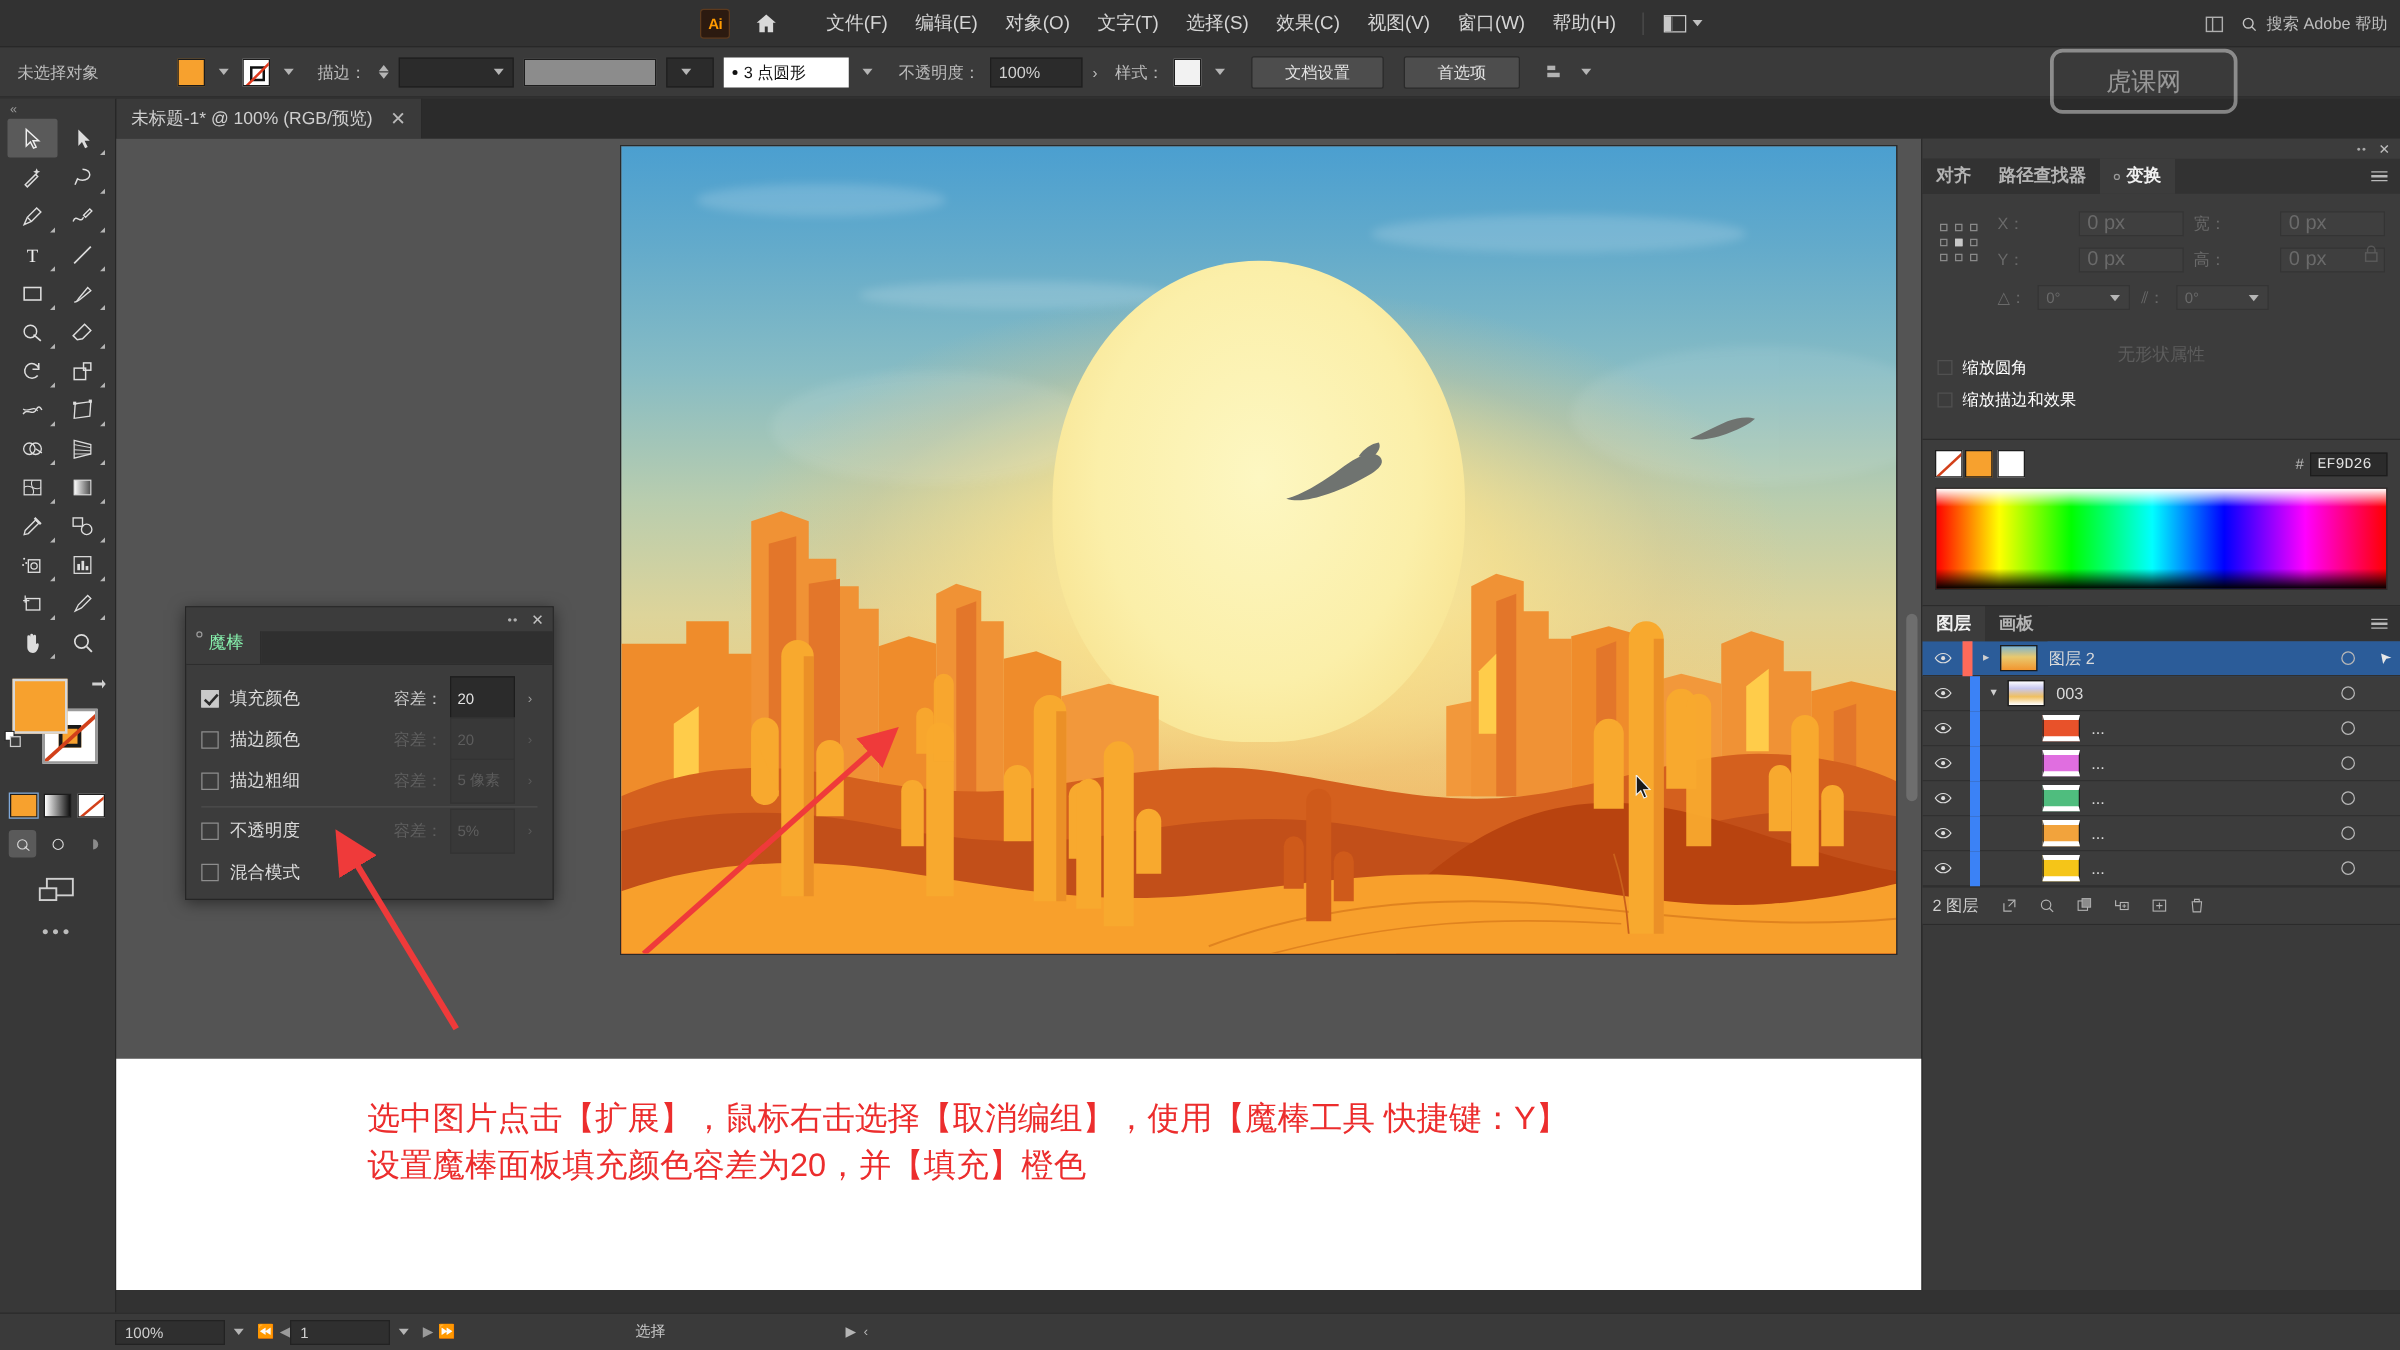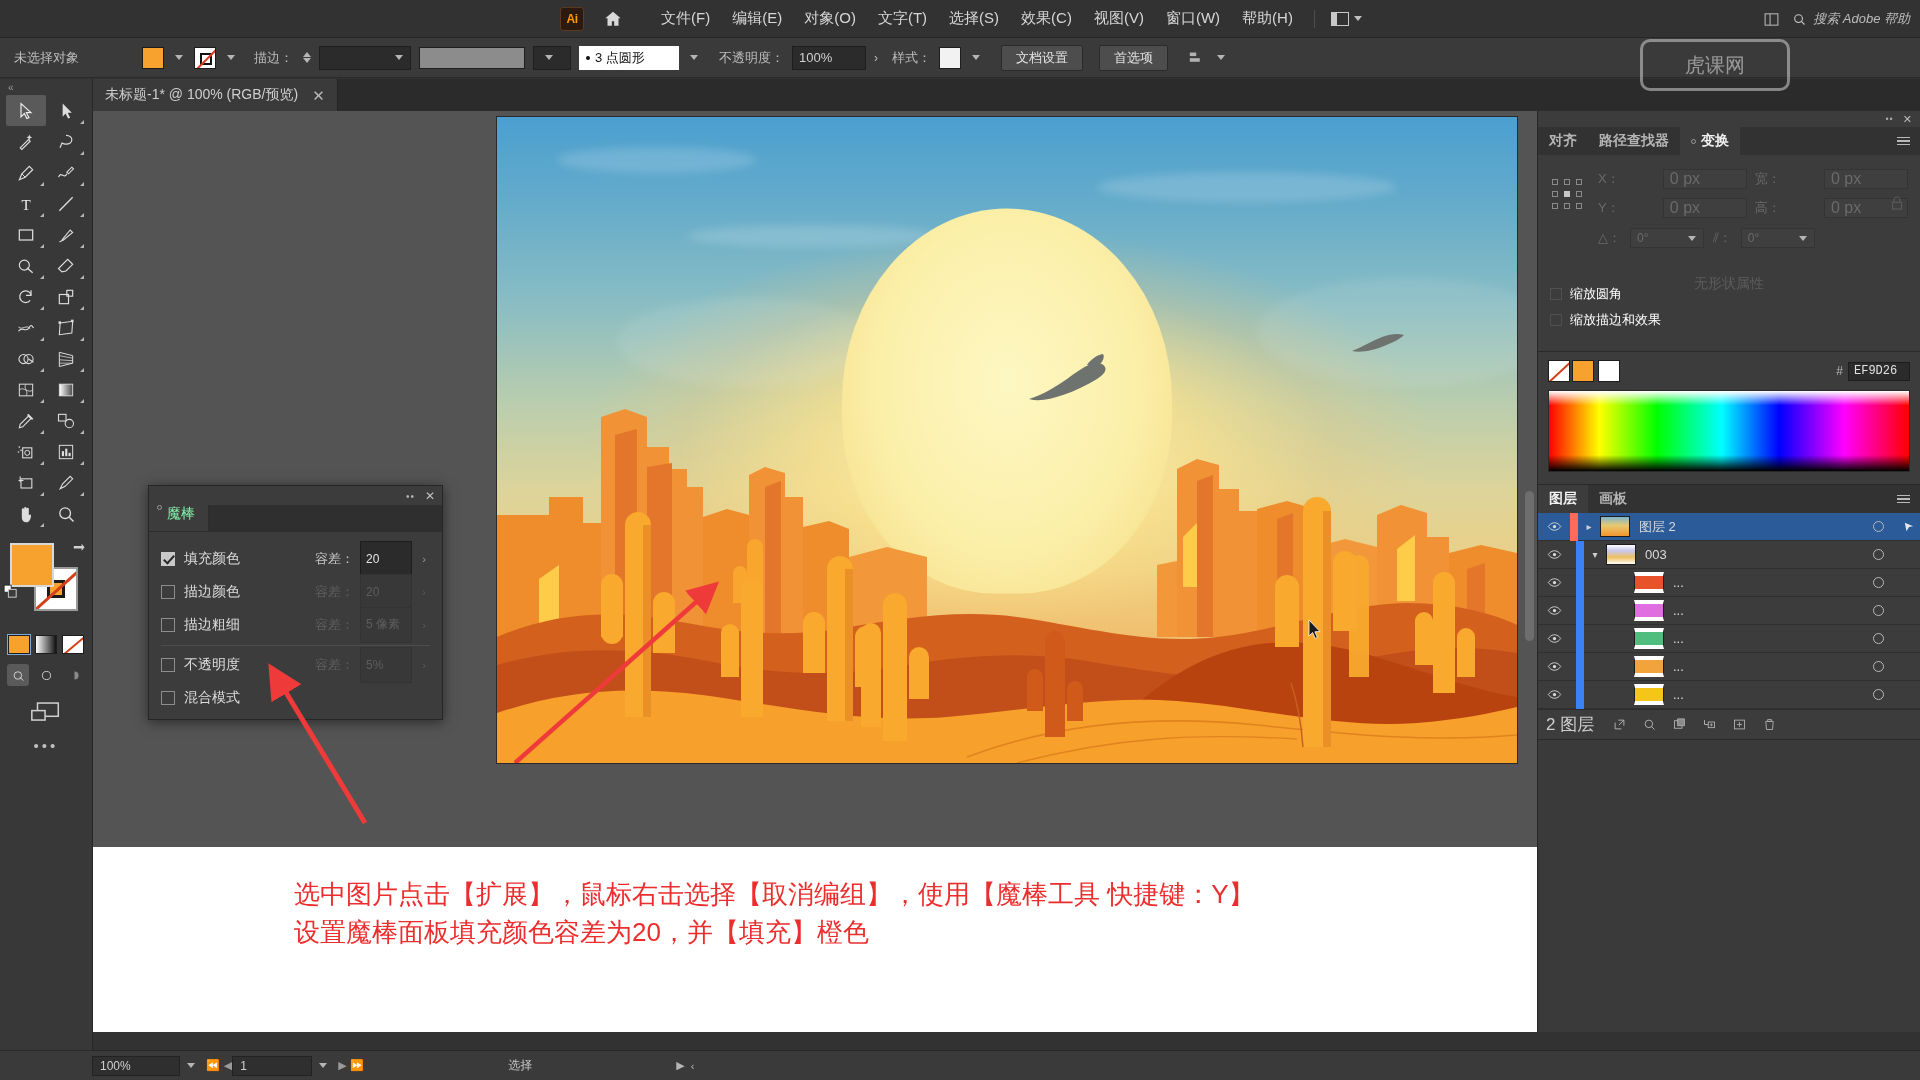--- a/index.html
+++ b/index.html
@@ -37,21 +37,21 @@
   }
   .menu-sep { width:1px;height:18px;background:#4e4e4e;margin:0 10px; }
   .arrange-btn { display:flex;align-items:center;gap:5px;padding:3px 6px; }
   .arrange-ico {
     width:18px;height:14px;border:1.5px solid #c8c8c8;display:flex;
   }
   .arrange-ico i { display:block; width:6px; background:#c8c8c8; border-right:1px solid #323232;}
   .chev { width:0;height:0;border-left:4px solid transparent;border-right:4px solid transparent;border-top:5px solid #c0c0c0; }
   .menubar-right {
     position:absolute; right:0; top:0; height:38px;
-    display:flex; align-items:center; gap:10px; padding-right:10px;font-style:italic;
+    display:flex; align-items:center; gap:10px; padding-right:10px;
   }
   .search-box { display:flex; align-items:center; gap:6px; color:#bdbdbd; font-size:13px; }
   .mb-icon { width:22px;height:20px;display:flex;align-items:center;justify-content:center;opacity:.85; }
 
   
   .controlbar {
     position:absolute; left:0; top:38px; width:1920px; height:40px;
     background:#3a3a3a; display:flex; align-items:center; gap:8px;
     padding-left:14px; border-bottom:1px solid #2b2b2b;
   }
@@ -81,21 +81,21 @@
     font-size:13px;display:flex;align-items:center;justify-content:space-between;padding:0 4px 0 8px;
   }
   .cb-wide-swatch { width:106px;height:22px;background:#8c8c8c;border:1px solid #1e1e1e;}
   .cb-strokestyle{
     width:100px;height:24px;background:#ffffff;color:#111;font-size:13px;
     display:flex;align-items:center;gap:5px;padding-left:7px;
   }
   .dotmark{width:4px;height:4px;background:#111;border-radius:50%;}
   .cb-btn{
     height:26px;background:#4d4d4d;border:1px solid #2a2a2a;color:#e2e2e2;
-    font-size:13px;display:flex;align-items:center;padding:0 14px;border-radius:2px;
+    font-size:13px;display:flex;align-items:center;padding:0 26px;border-radius:2px;
   }
   .cb-white-sq{width:22px;height:22px;background:#f2f2f2;border:1px solid #1e1e1e;}
 
   
   .tabbar{
     position:absolute;left:93px;top:79px;width:1827px;height:32px;
     background:#2b2b2b;display:flex;align-items:flex-end;
   }
   .doctab{
     height:32px;background:#3a3a3a;display:flex;align-items:center;gap:14px;
@@ -265,21 +265,21 @@
   .lay-row.sel{background:#2b5c99;}
   .eye{width:32px;display:flex;align-items:center;justify-content:center;}
   .colbar{width:8px;height:28px;}
   .discl{width:22px;display:flex;align-items:center;justify-content:center;color:#cfcfcf;font-size:10px;}
   .thumb{width:30px;height:21px;border:1px solid #1c1c1c;margin-right:9px;}
   .lay-name{flex:1;}
   .lay-target{width:40px;display:flex;align-items:center;justify-content:center;}
   .tcircle{width:11px;height:11px;border:1.5px solid #b8b8b8;border-radius:50%;}
   .lay-sel-sq{width:22px;display:flex;align-items:center;justify-content:center;}
   .lp-foot{height:30px;display:flex;align-items:center;gap:0;background:#3c3c3c;border-top:1px solid #2d2d2d;padding-left:8px;}
-  .lp-count{color:#cfcfcf;font-size:17px;margin-right:10px;}
+  .lp-count{color:#cfcfcf;font-size:13px;margin-right:10px;}
   .lp-ic{width:30px;height:30px;display:flex;align-items:center;justify-content:center;opacity:.85;}
 
   
   .notearea{
     position:absolute;left:93px;bottom:48px;right:383px;height:185px;background:#ffffff;z-index:30;
   }
   .note-text{
     position:absolute;left:201px;top:28px;color:#ec2d2d;font-size:26px;line-height:1.48;
     font-family:"Liberation Sans","DejaVu Sans",sans-serif;white-space:nowrap;
   }

